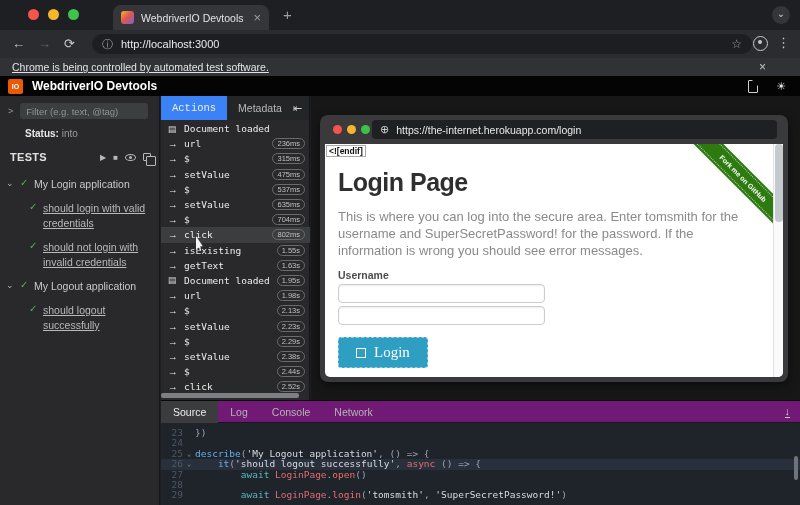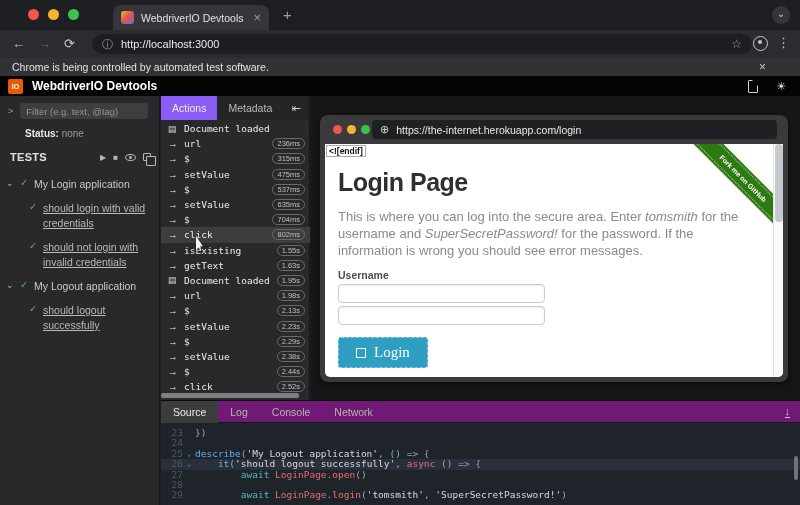--- a/index.html
+++ b/index.html
@@ -28,21 +28,21 @@
   .omnibox { position:absolute; left:92px; top:4px; width:660px; height:20px; background:#1d1e21; border-radius:10px; display:flex; align-items:center; padding:0 10px; }
   .info-icon { color:#9aa0a6; font-size:11px; margin-right:8px; }
   .url-text { color:#e8eaed; font-size:11px; flex:1; }
   .star-icon { color:#9aa0a6; font-size:12px; }
   .profile-icon { position:absolute; right:32px; top:6px; width:15px; height:15px; border:1.5px solid #c6c8cc; border-radius:50%; }
   .profile-icon:after { content:""; position:absolute; left:4px; top:2.5px; width:4px; height:4px; border-radius:50%; background:#c6c8cc; }
   .menu-dots { position:absolute; right:10px; top:5px; color:#c6c8cc; font-size:13px; }
 
   
   .banner { position:absolute; left:0; top:58px; width:800px; height:18px; background:#313236; display:flex; align-items:center; padding:0 12px; }
-  .banner-text { color:#e2e3e6; font-size:10.5px; flex:1; }
+  .banner-text { color:#e2e3e6; font-size:10.5px; flex:1;text-decoration:underline; }
   .banner-close { color:#c4c7cb; font-size:12px; margin-right:22px; }
 
   
   .appheader { position:absolute; left:0; top:76px; width:800px; height:20px; background:#040404; display:flex; align-items:center; padding:0 8px; }
   .logo { width:15px; height:15px; background:#ea5906; border-radius:2px; color:#fff; font-size:7px; font-weight:bold; text-align:center; line-height:15px; }
   .apptitle { color:#ffffff; font-size:12px; font-weight:bold; margin-left:9px; flex:1; }
   .report-icon { width:10px; height:13px; border:1px solid #cfcfcf; border-radius:1px; margin-right:18px; position:relative; }
   .report-icon:after { content:""; position:absolute; right:-1px; top:-1px; border:3px solid #040404; border-left-color:transparent; border-bottom-color:transparent; }
   .theme-icon { color:#e3e3e3; font-size:11px; margin-right:6px; }
 
@@ -70,21 +70,21 @@
   .tchev { color:#b0b0b0; font-size:9px; width:14px; flex:0 0 auto; margin-top:1px; }
   .tcheck { color:#4db453; font-size:10px; width:14px; flex:0 0 auto; }
   .tlabel { color:#c9c9c9; font-size:10.5px; line-height:15px; }
   .tree-row.suite .tlabel { max-width:106px; }
   .tree-row.test .tlabel { max-width:104px; color:#b9b9b9;text-decoration:underline; }
 
   
   .actions-panel { position:absolute; left:161px; top:96px; width:149px; height:304px; background:#29292b; border-right:1px solid #161617; }
   .atabs { display:flex; align-items:center; height:24px; background:#242527; }
   .atab { height:24px; line-height:24px; padding:0 11px; font-size:10.5px; color:#b9b9b9; }
-  .atab.active { background:#8b5cf6; color:#ececec; }
+  .atab.active { background:#3b82f6; color:#ececec;font-family:Liberation Mono, monospace; }
   .acollapse { margin-left:auto; margin-right:8px; color:#d0d0d0; font-size:11px; }
   .alist { position:absolute; left:0; top:25px; width:149px; }
   .arow { display:flex; align-items:center; height:15.2px; padding:0 5px 0 7px; }
   .arow.sel { background:#3c3d3f; }
   .aicon { width:16px; color:#e3e3e3; font-size:9.5px; flex:0 0 auto; }
   .aicon.doc { font-size:9px; color:#d8d8d8; }
   .alabel { font-family:"DejaVu Sans Mono", monospace; font-size:9.5px; color:#ececec; flex:1; }
   .abadge { border:1px solid #6b6b6b; border-radius:7px; color:#c0c0c0; font-size:7.5px; padding:0 4px; line-height:9px; }
   .ahscroll { position:absolute; left:0; bottom:2px; width:149px; height:5px; }
   .ahscroll .thumb { width:138px; height:5px; background:#7e7f82; border-radius:2px; }
@@ -103,21 +103,21 @@
   .burl { position:absolute; left:52px; top:5px; right:11px; height:19px; background:#1f2023; border-radius:4px; display:flex; align-items:center; padding:0 8px; }
   .globe-icon { color:#cfcfcf; font-size:11px; margin-right:7px; }
   .burl-text { color:#e9e9e9; font-size:10.5px;text-align:center; }
   .bcontent { position:absolute; left:5px; top:29px; width:458px; height:233px; background:#ffffff; border-radius:0 0 5px 5px; overflow:hidden; }
   .endif { position:absolute; left:1px; top:1px; font-size:8.5px; font-weight:bold; color:#111; border:1px solid #aaa; padding:0 2px; background:#fff; }
   .ribbon { position:absolute; top:26px; right:-40px; width:160px; transform:rotate(45deg); background:#2d7a10; color:#fff; font-size:7px; font-weight:bold; text-align:center; padding:4px 0; border-top:1px dotted rgba(255,255,255,.65); border-bottom:1px dotted rgba(255,255,255,.65); box-shadow:0 0 0 2px #2d7a10, 0 1px 3px rgba(0,0,0,.4); }
   .bscroll { position:absolute; right:0; top:0; width:10px; height:233px; background:#fafafa; border-left:1px solid #e2e2e2; }
   .bthumb { position:absolute; left:1px; top:0; width:8px; height:78px; background:#c5cace; border-radius:4px; }
   .bcontent h1 { margin:24px 0 0 13px; font-size:25px; color:#2f2f2f; letter-spacing:-.5px; }
   .intro { margin:11px 13px 0 13px; width:420px; font-size:13px; line-height:17px; color:#8a8a8a; }
-  .intro .it { font-style:italic; }
+  .intro .it { }
   .flabel { margin:10px 0 0 13px; font-size:10.5px; font-weight:bold; color:#4d4d4d; }
   .finput { display:block; margin:3px 0 0 13px; width:207px; height:19px; border:1px solid #ccc; border-radius:4px; background:#fff; box-shadow:inset 0 1px 2px rgba(0,0,0,.08); }
   .login-btn { display:inline-flex; align-items:center; margin:12px 0 0 13px; background:#2e9ec2; color:#fff; border:1px dashed rgba(255,255,255,.5); border-radius:3px; padding:6px 17px; font-family:"Liberation Serif", serif; font-size:15px; }
   .login-btn .sq { width:10px; height:10px; border:1.5px solid #fff; margin-right:8px; }
 
   
   .bottom { position:absolute; left:161px; top:400px; width:639px; height:105px; background:#1f232a; border-top:1px solid #0b0b0c; }
   .btabs { display:flex; align-items:center; height:22px; background:#701a75; border-bottom:1px solid #17181b; }
   .btab { height:22px; line-height:22px; padding:0 12px; font-size:10.5px; color:#b4b4b4; }
   .btab.active { background:#3b3c3e; color:#ececec; }
@@ -179,21 +179,21 @@
     <span class="theme-icon">☀</span>
   </div>
 
   <div class="sidebar">
     <div class="filter-row">
       <span class="collapse-chev">&gt;</span>
       <input class="filter" placeholder="Filter (e.g. text, @tag)" style="">
     </div>
     <div class="status">
       <span class="status-label">Status:</span>
-      <span class="status-value">none</span>
+      <span class="status-value">into</span>
     </div>
     <div class="tests-header">
       <span class="tests-title">TESTS</span>
       <span class="ticons">
         <span class="ti-play">▶</span>
         <span class="ti-stop">■</span>
         <span class="ti-eye"></span>
         <span class="ti-copy"></span>
       </span>
     </div>

